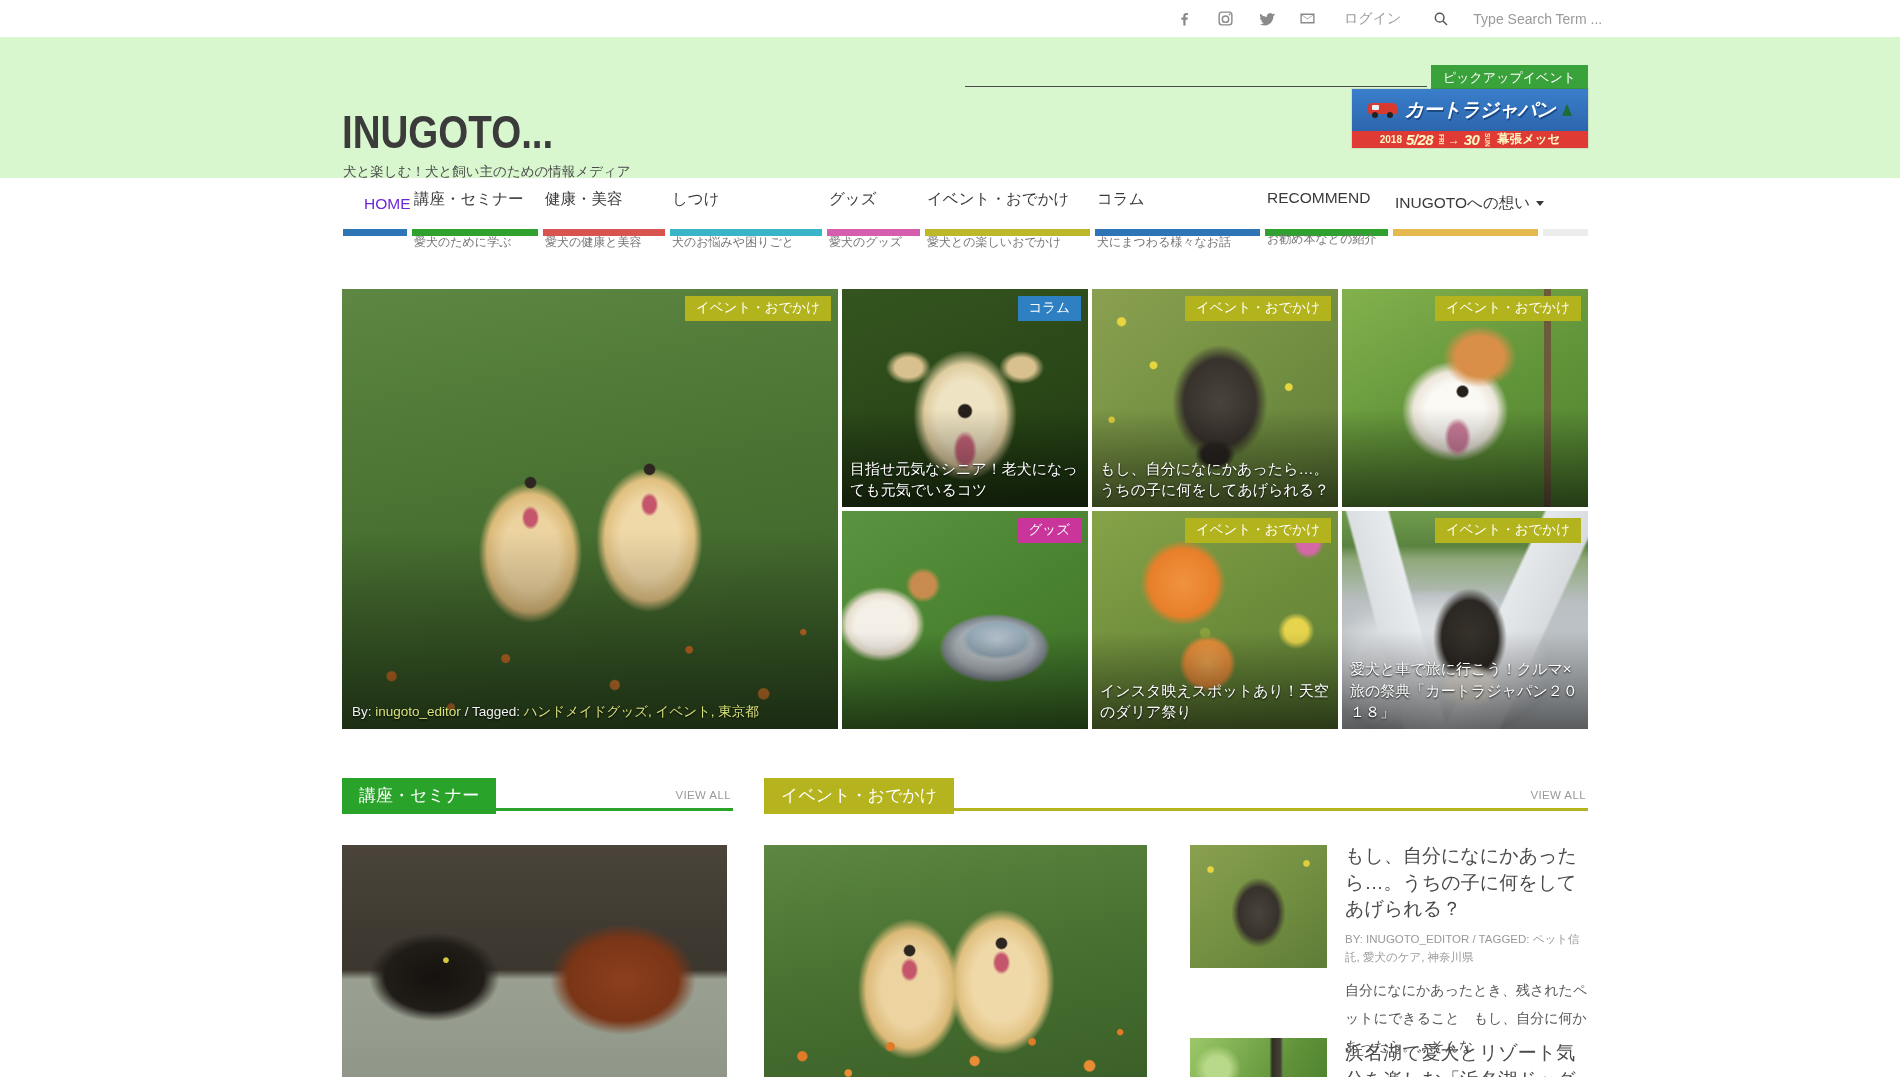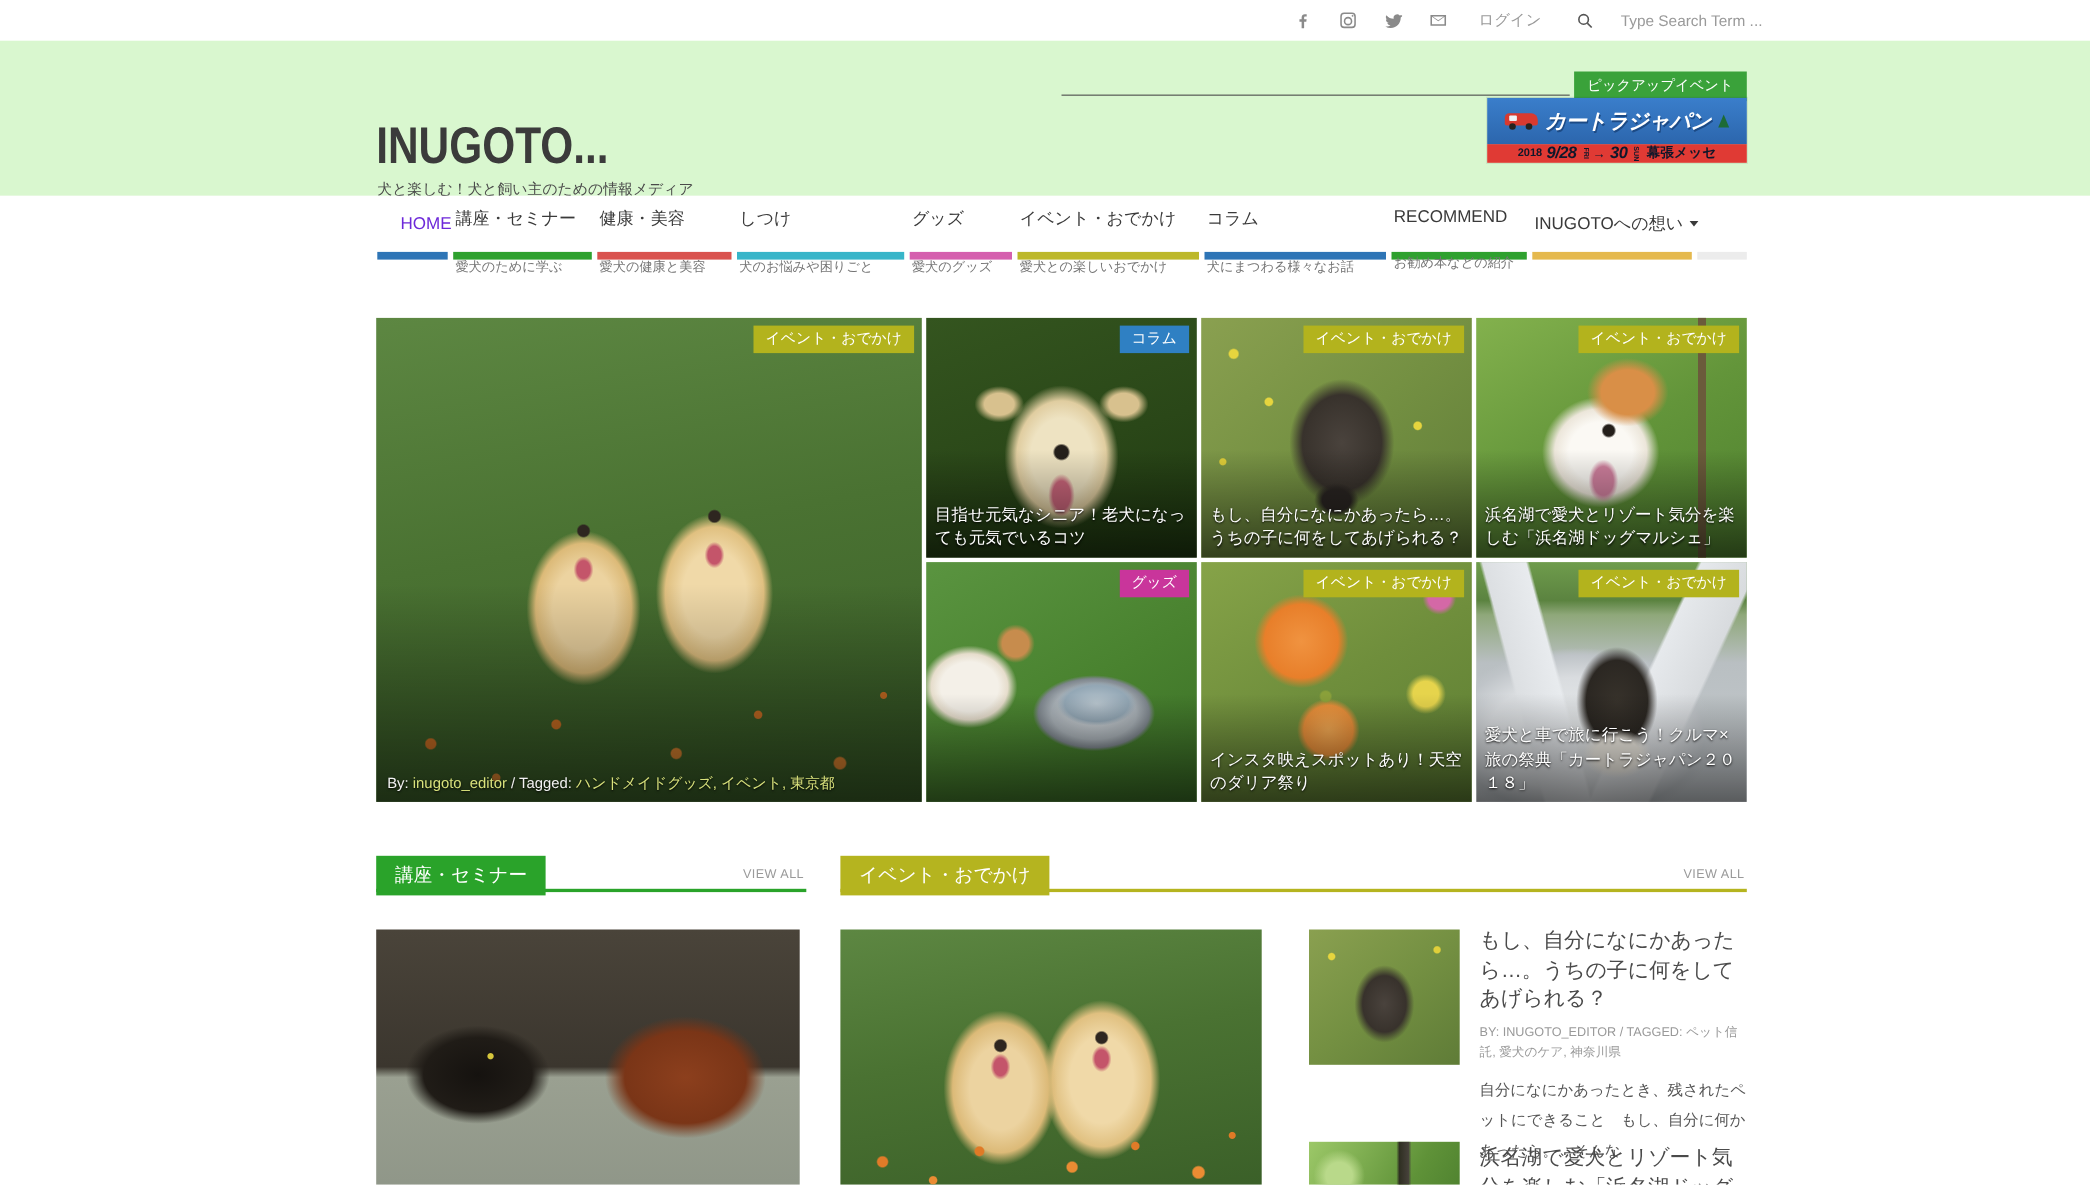--- a/index.html
+++ b/index.html
@@ -25,21 +25,21 @@
   .pickup-label { position:absolute; right:312px; top:65px; background:#3aa23a; color:#fff; font-size:13px; padding:4px 12px 5px; cursor:pointer; }
   .banner { position:absolute; right:312px; top:89px; width:236px; height:59px; cursor:pointer; box-shadow:0 0 0 1px rgba(0,0,0,.08); }
   .banner-top { position:relative; width:100%; height:42px; background:linear-gradient(180deg,#3a7ecb,#2c66ad); display:flex; align-items:center; justify-content:center; gap:6px; }
   .van { position:relative; width:30px; height:16px; flex:0 0 auto; }
   .van .body { position:absolute; left:0; top:1px; width:30px; height:11px; background:#d83a30; border-radius:4px 6px 2px 2px; }
   .van .win { position:absolute; left:4px; top:3px; width:7px; height:5px; background:#eef3f7; border-radius:1px; }
   .van .w1,.van .w2 { position:absolute; bottom:0; width:6px; height:6px; background:#26231f; border-radius:50%; }
   .van .w1 { left:4px; } .van .w2 { right:5px; }
   .brand { color:#fff; font-size:19px; font-weight:bold; font-style:italic; white-space:nowrap; text-shadow:1px 2px 0 #1c4a85; letter-spacing:-.5px; }
   .tree { width:0; height:0; border-left:5px solid transparent; border-right:5px solid transparent; border-bottom:12px solid #1d6b36; }
-  .banner-strip { width:100%; height:17px; background:#e03a34; color:#0f172a; display:flex; align-items:center; justify-content:center; gap:4px; }
+  .banner-strip { width:100%; height:17px; background:#e03a34; color:#fef9c3; display:flex; align-items:center; justify-content:center; gap:4px; }
   .bs-year { font-size:10px; font-weight:bold; }
   .bs-big { font-size:15px; font-weight:bold; font-style:italic; letter-spacing:-.5px; }
   .bs-day { font-size:6.5px; font-weight:bold; writing-mode:vertical-rl; line-height:1; letter-spacing:0; }
   .bs-arrow { font-size:12px; font-weight:bold; }
   .bs-venue { font-size:12.5px; font-weight:bold; margin-left:3px; }
 
   
   .nav { position:absolute; left:0; top:178px; width:1900px; height:65px; background:#fff; }
   .nav ul { position:absolute; left:343px; top:0; display:flex; gap:5px; list-style:none; }
   .nav li { height:58px; border-bottom:7px solid #ccc; padding:11px 0 0 2px; cursor:pointer; }
@@ -202,21 +202,21 @@
           <div class="body"></div>
           <div class="win"></div>
           <div class="w1"></div>
           <div class="w2"></div>
         </div>
       <span class="brand">カートラジャパン</span>
       <div class="tree"></div>
     </div>
     <div class="banner-strip" style="background-color: rgb(224, 58, 52);">
       <span class="bs-year">2018</span>
-      <span class="bs-big">9/28</span>
+      <span class="bs-big">5/28</span>
       <span class="bs-day">FRI</span>
       <span class="bs-arrow">→</span>
       <span class="bs-big">30</span>
       <span class="bs-day">SUN</span>
       <span class="bs-venue">幕張メッセ</span>
     </div>
   </div>
 
   <div class="nav">
     <ul>
@@ -273,21 +273,20 @@
   <div class="ph shade card c1 i-golden">
     <span class="badge" style="background-color: rgb(47, 128, 195);">コラム</span>
     <div class="card-title">目指せ元気なシニア！老犬になっても元気でいるコツ</div>
   </div>
   <div class="ph shade card c2 i-pug">
     <span class="badge" style="background-color: rgb(179, 179, 29);">イベント・おでかけ</span>
     <div class="card-title">もし、自分になにかあったら…。うちの子に何をしてあげられる？</div>
   </div>
   <div class="ph shade card c3 i-corgi">
     <span class="badge" style="background-color: rgb(179, 179, 29);">イベント・おでかけ</span>
-    <div class="card-title">浜名湖で愛犬とリゾート気分を楽しむ「浜名湖ドッグマルシェ」</div>
   </div>
   <div class="ph shade card c4 i-chi">
     <span class="badge" style="background-color: rgb(201, 53, 155);">グッズ</span>
   </div>
   <div class="ph shade card c5 i-dahlia">
     <span class="badge" style="background-color: rgb(179, 179, 29);">イベント・おでかけ</span>
     <div class="card-title">インスタ映えスポットあり！天空のダリア祭り</div>
   </div>
   <div class="ph shade card c6 i-dogcar">
     <span class="badge" style="background-color: rgb(179, 179, 29);">イベント・おでかけ</span>

